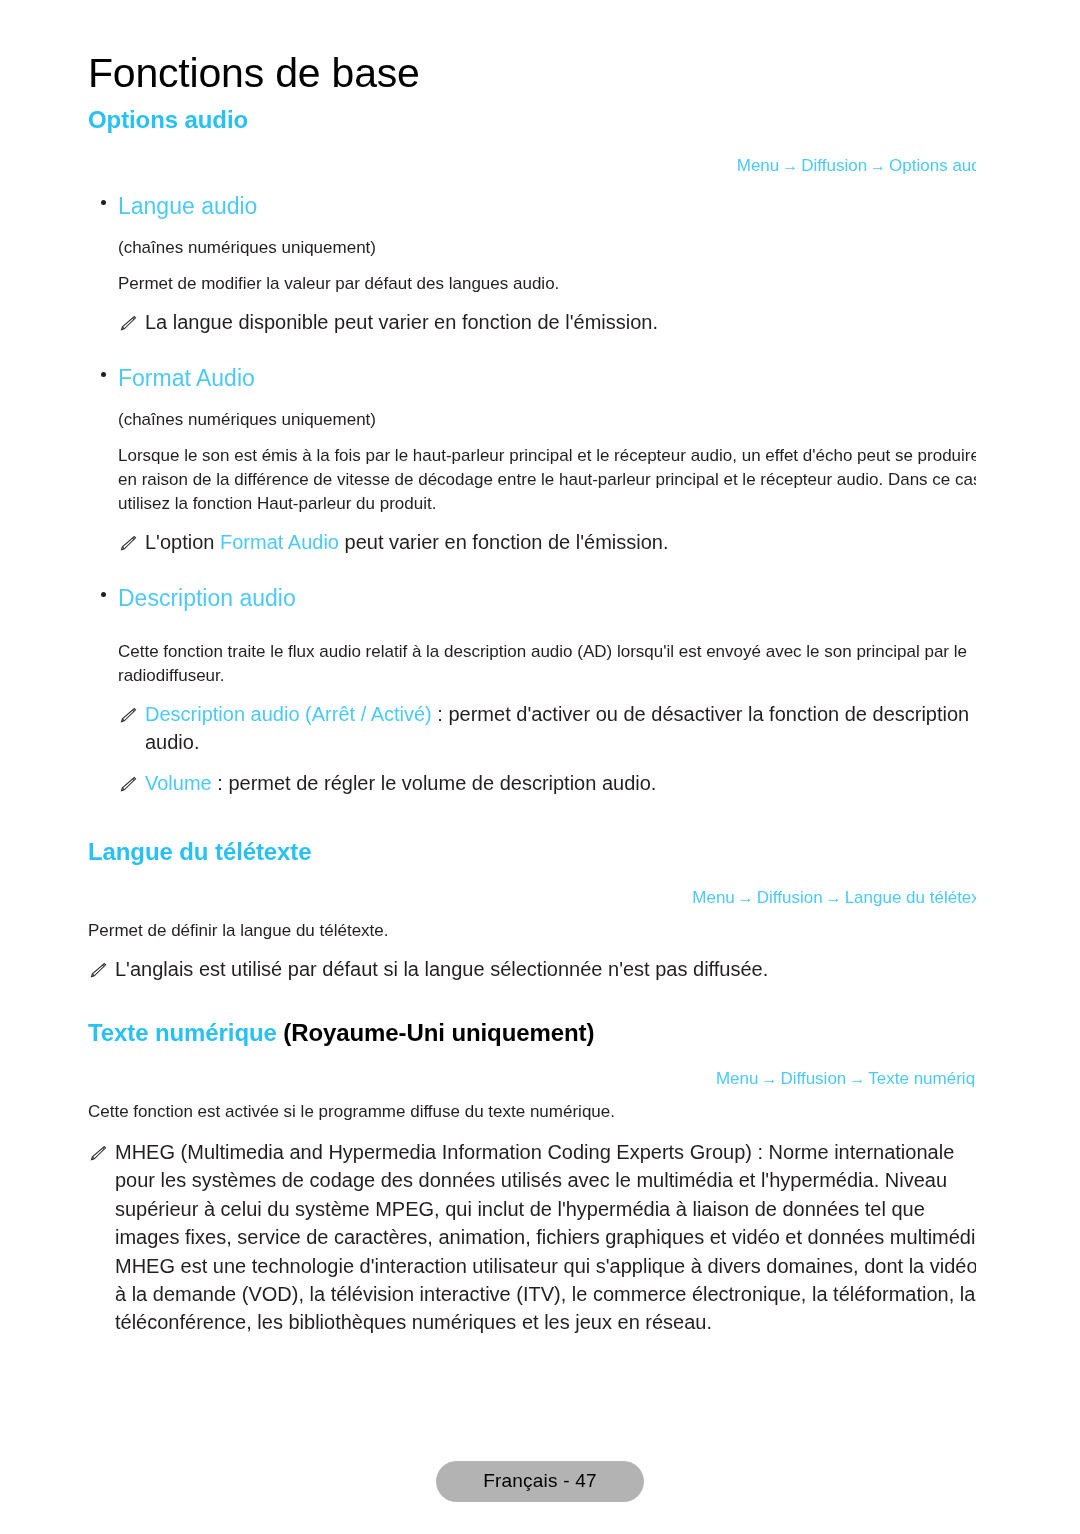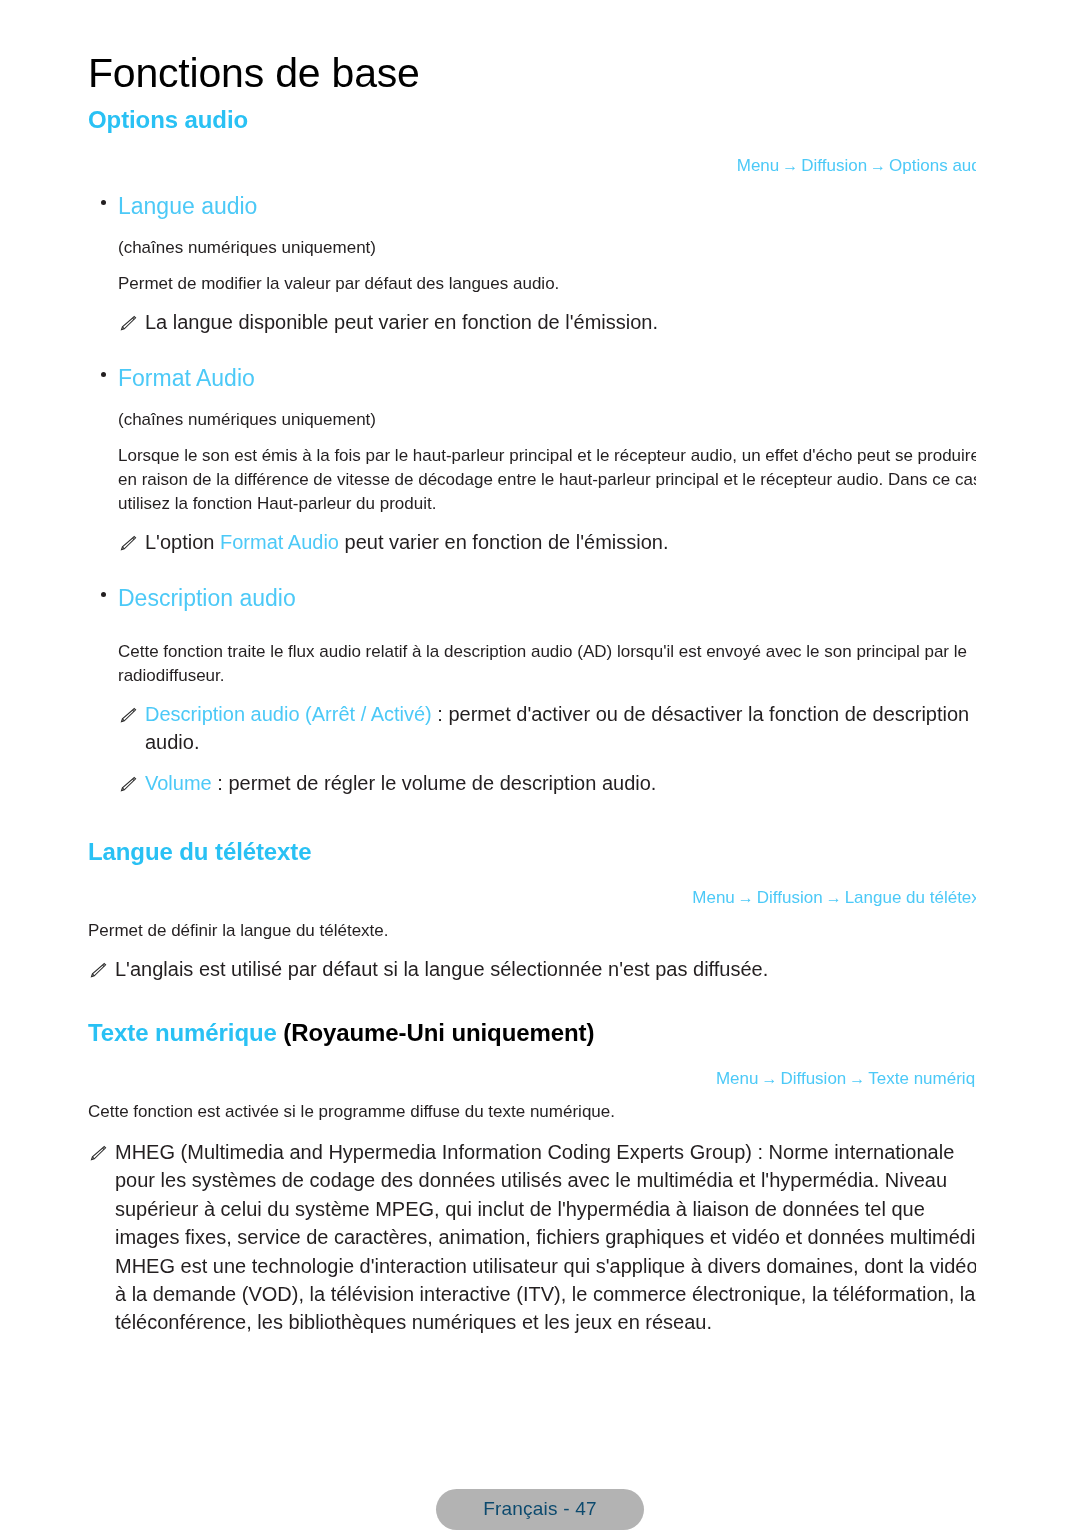--- a/index.html
+++ b/index.html
@@ -142,23 +142,22 @@
     text-align: center;
   }
   .footer-pill {
     display: inline-block;
     min-width: 140px;
     padding: 9px 34px 10px 34px;
     background: #b3b3b3;
     border-radius: 22px;
     font-size: 19px;
     font-weight: 400;
-    color: #0c4a6e;
+    color: #000000;
     letter-spacing: 0.2px;
-    margin-top: 28px;
   }
 </style>
 </head>
 <body>
 
 <div class="page">
 
   <div class="content">
 
     <h1 class="chapter-title">Fonctions de base</h1>

